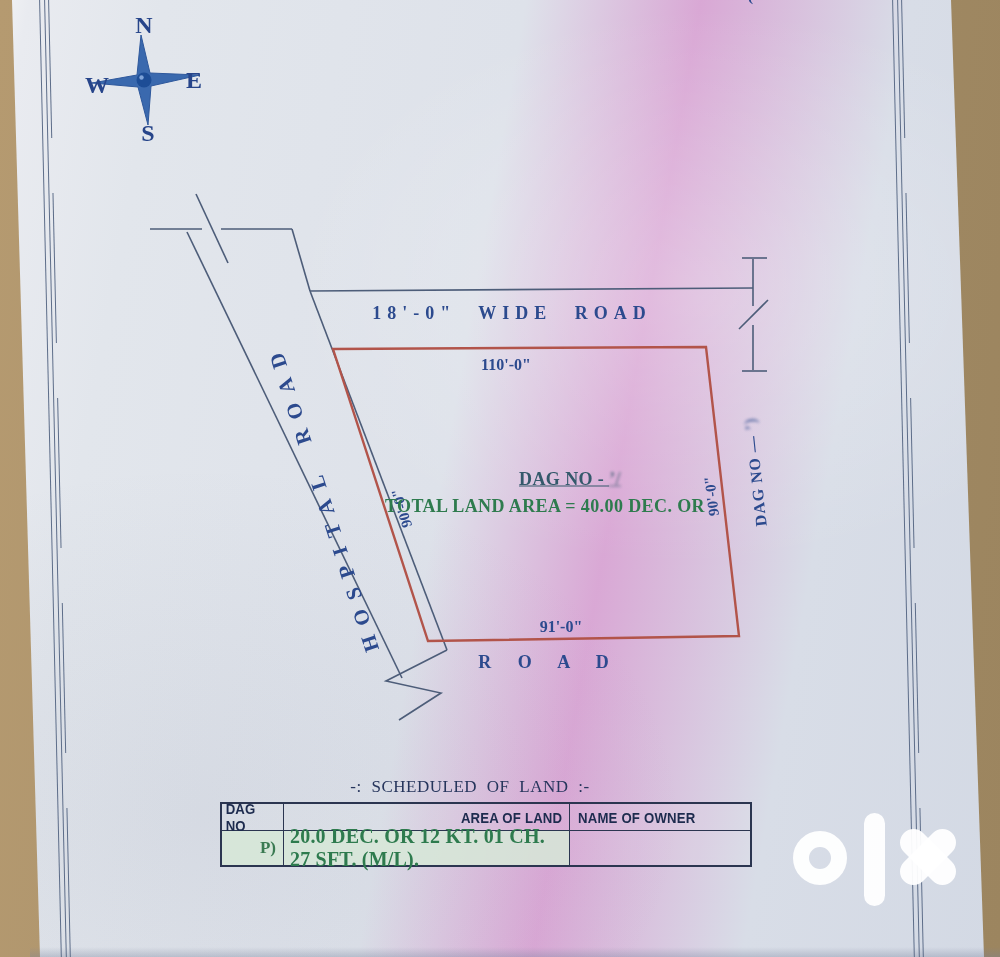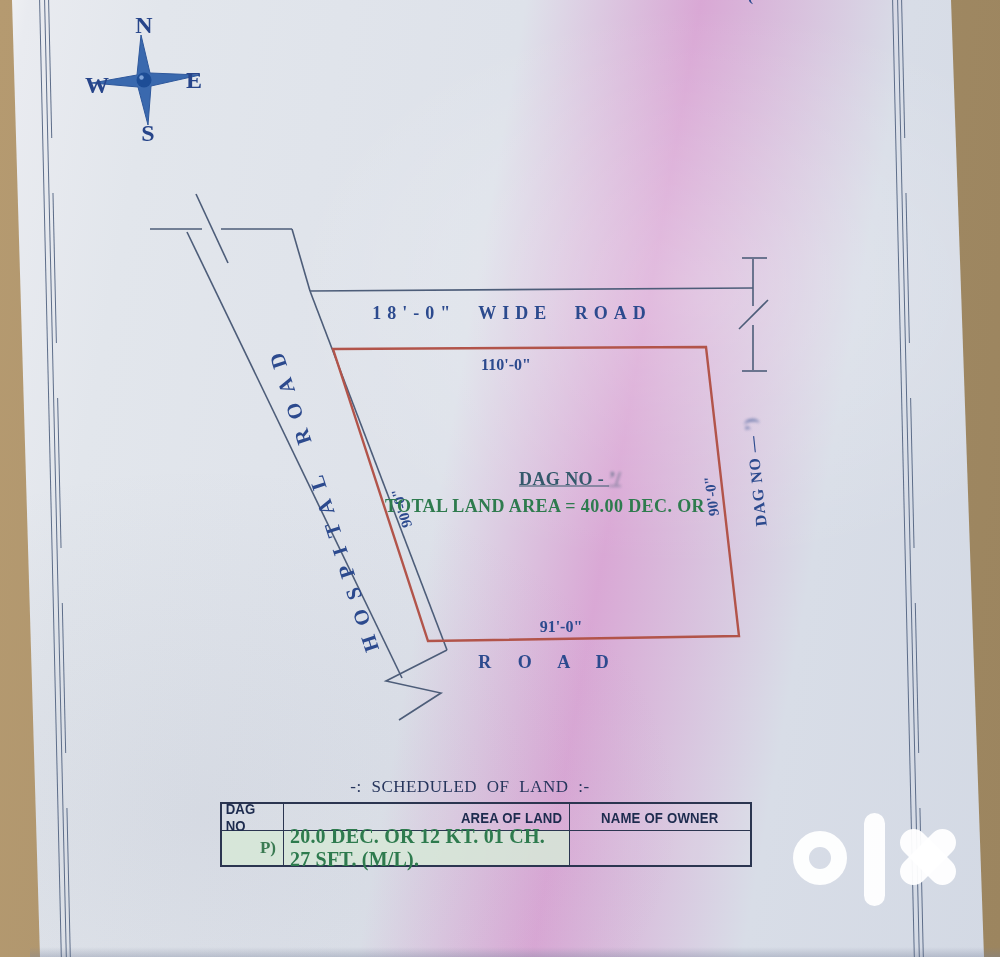--- a/index.html
+++ b/index.html
@@ -62,21 +62,21 @@
   .sched-title{font-size:17px;font-weight:normal;color:#26355c;letter-spacing:.5px;word-spacing:5px;}
   .tbl{position:absolute;left:220px;top:802px;width:528px;border:2px solid #2b3550;
     background:rgba(255,255,255,.06);}
   .row{display:flex;}
   .cell{border-right:1.6px solid #2b3550;box-sizing:border-box;display:flex;align-items:center;}
   .cell:last-child{border-right:none;}
   .hrow{height:26px;border-bottom:1.6px solid #2b3550;}
   .drow{height:34px;}
   .c1{width:62px;justify-content:center;}
   .c2{width:286px;justify-content:flex-end;}
-  .c3{flex:1;justify-content:center;}
+  .c3{flex:1;}
   .hcell{font-family:"Liberation Sans",sans-serif;font-weight:bold;font-size:15px;color:#1d2b4e;}
   .hcell span{display:inline-block;transform:scaleX(.88);letter-spacing:.2px;}
   .drow .c1{justify-content:flex-end;padding-right:7px;font-size:17px;font-weight:bold;color:#3a7a52;
     background:rgba(214,231,215,.85);}
   .drow .c2{justify-content:flex-start;padding-left:6px;font-size:20px;color:#2e7b4e;font-weight:bold;
     background:rgba(214,231,215,.85);letter-spacing:.2px;}
 
   
   .olx{position:absolute;left:780px;top:800px;}
 

